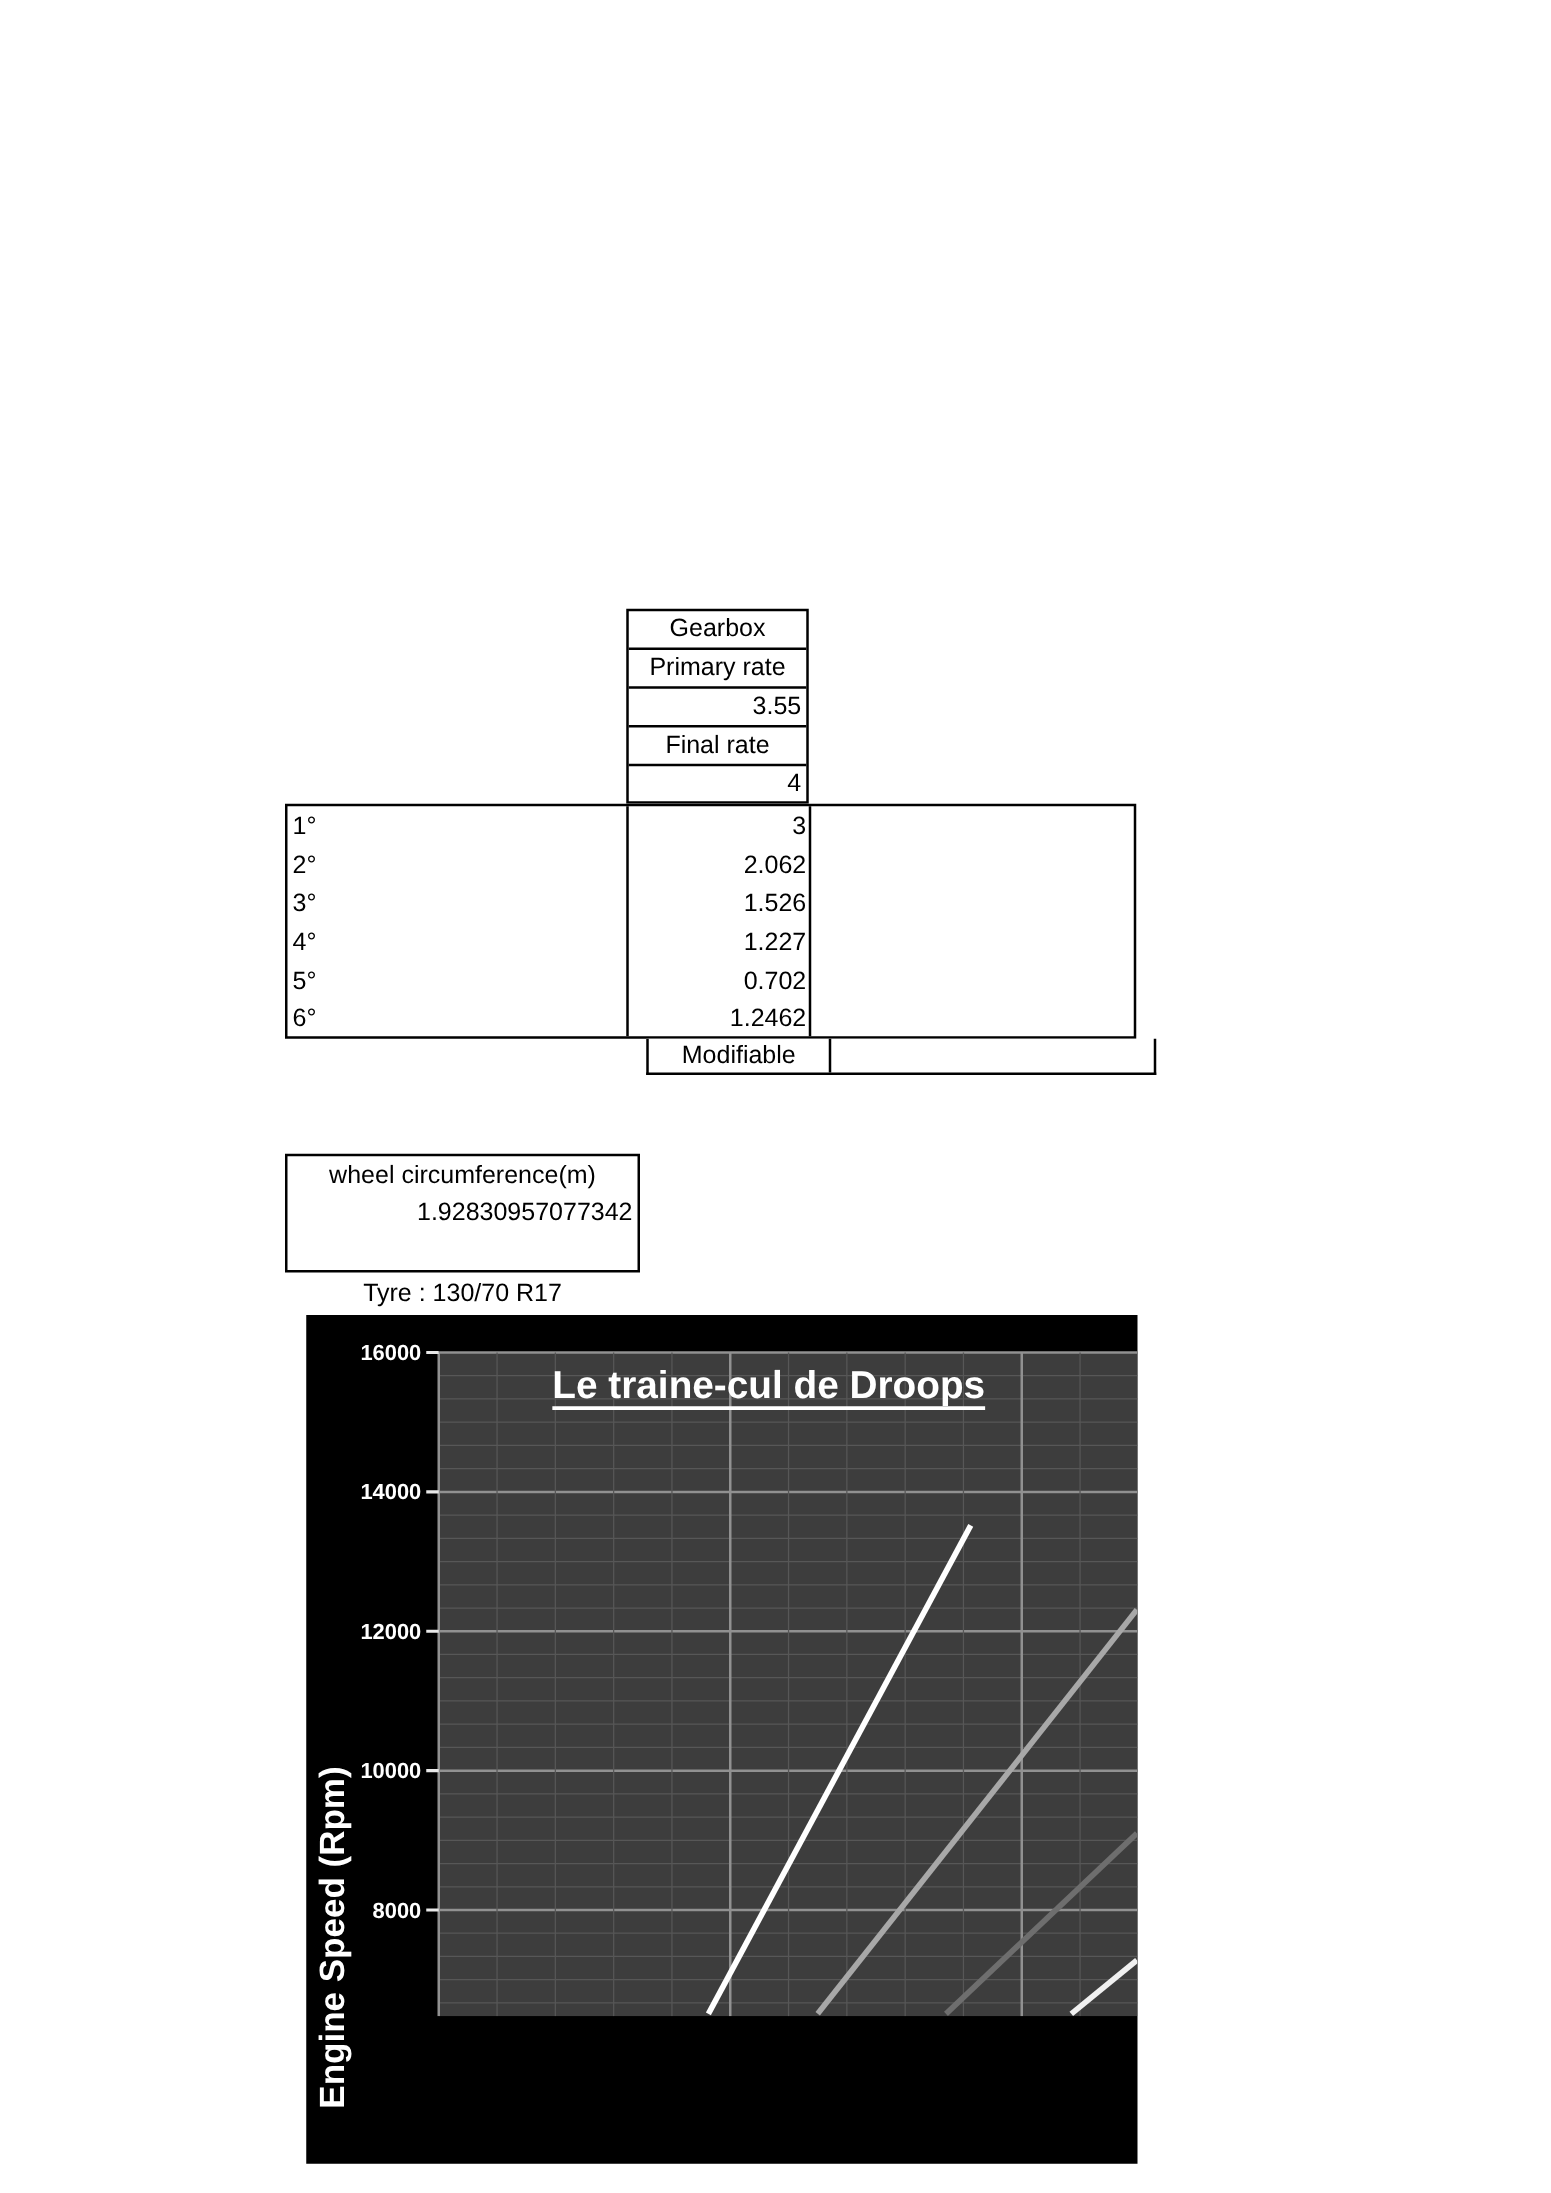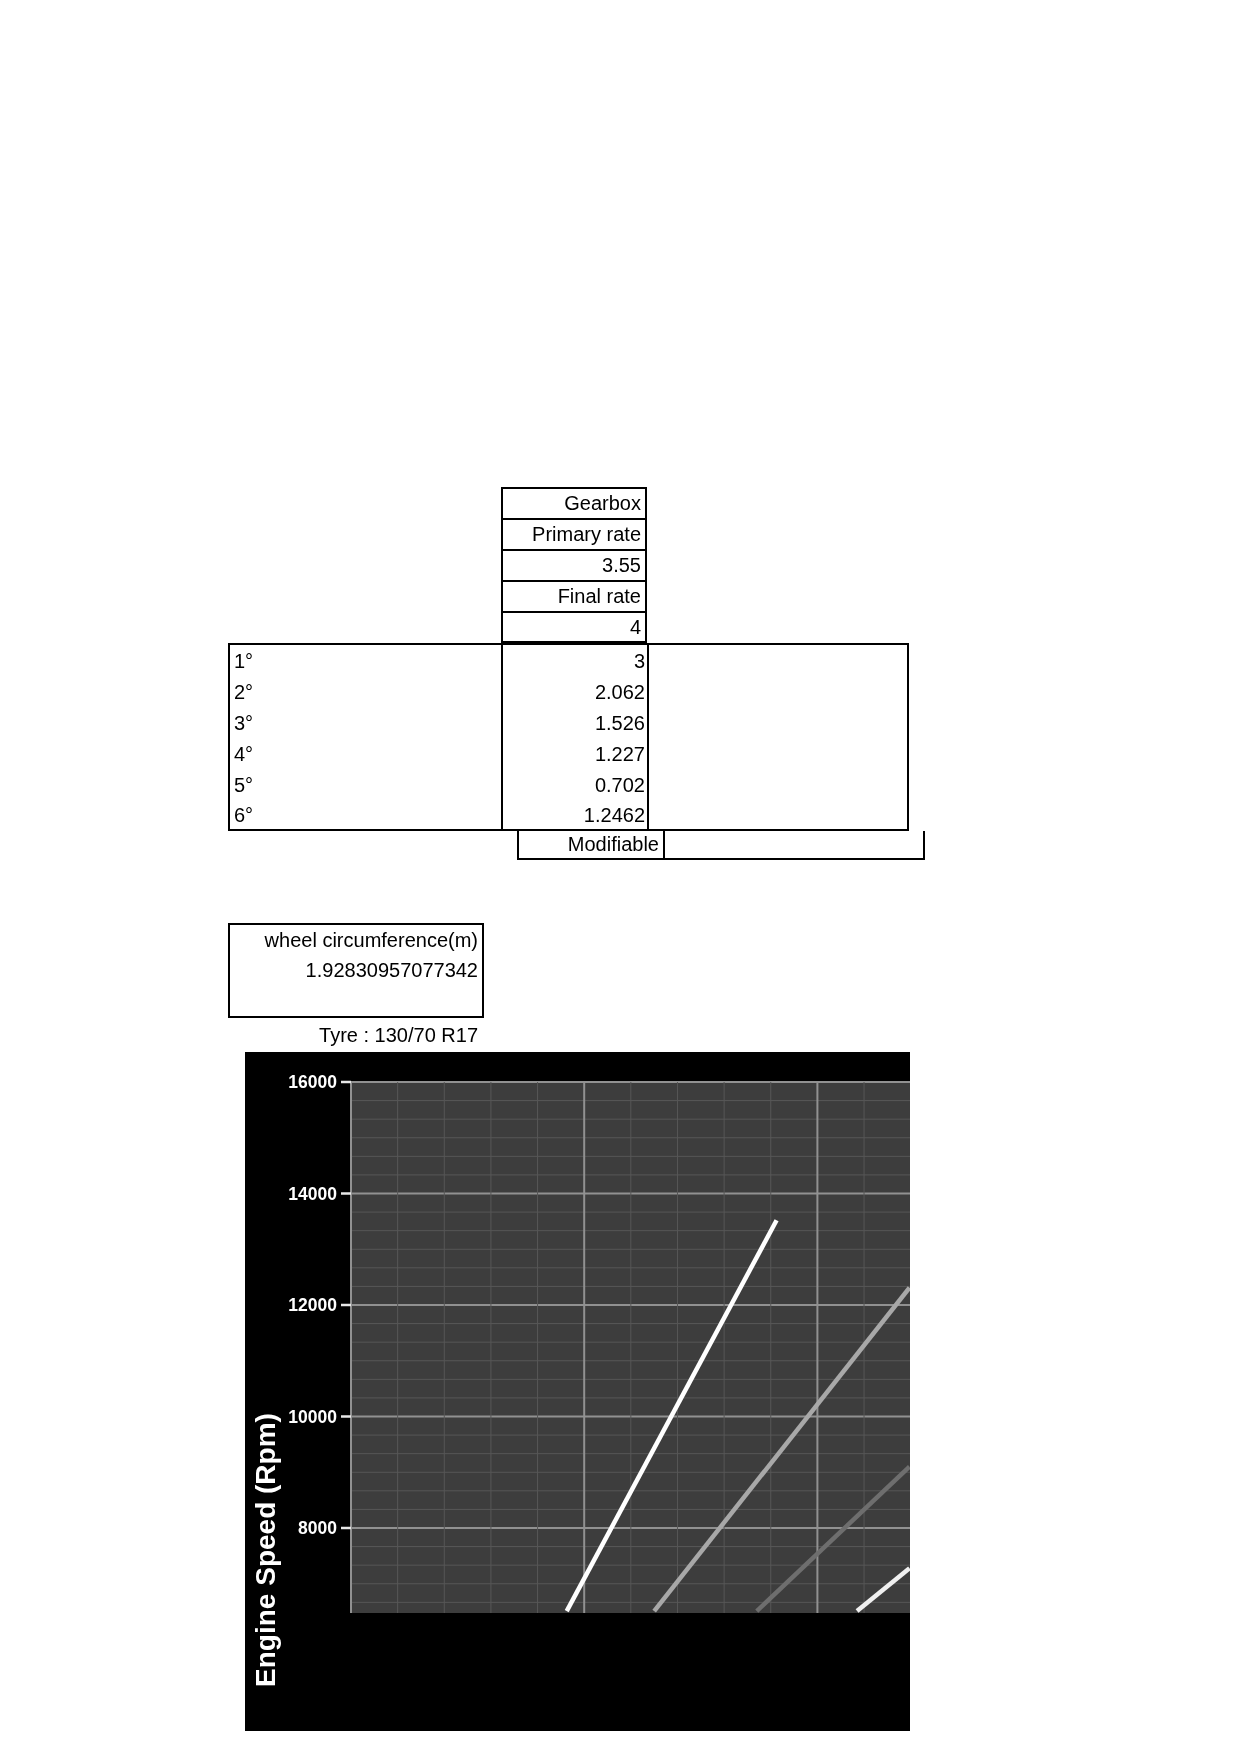--- a/index.html
+++ b/index.html
@@ -5,21 +5,21 @@
   html,body { margin:0; padding:0; background:#ffffff; }
   .page {
     position:relative; width:1241px; height:1754px; background:#ffffff;
     font-family:"Liberation Sans", sans-serif; color:#000; overflow:hidden;
   }
   .abs { position:absolute; box-sizing:border-box; }
   
   .tbox { border:2px solid #000; background:#fff; font-size:20px; line-height:29px; }
   .row  { position:relative; box-sizing:border-box; padding:0 4px; white-space:nowrap; overflow:hidden; }
   .row.bt { border-top:2px solid #000; }
-  .lab { text-align:right; }
+  .lab { text-align:center; }
   .num { text-align:right; }
   .vline { position:absolute; top:0; bottom:0; width:2px; background:#000; }
   .gearrow { position:absolute; left:0; right:0; height:31px; }
   .gearrow .glabel { position:absolute; left:4px; top:2px; }
   .gearrow .gvalue { position:absolute; left:275px; width:140px; top:2px; text-align:right; }
   
   .chart { background:#000; overflow:hidden; }
   .chart-title {
     position:absolute; left:90px; top:38px; width:560px; text-align:center;
     color:#fff; font-size:31px; font-weight:bold;
@@ -72,21 +72,21 @@
       <span class="glabel">6°</span>
       <span class="gvalue">1.2462</span>
     </div>
   </div>
 
   <div class="abs tbox" style="left:501px; top:831px; width:408px; height:29px; border-top:0;margin-left:16px;">
     <div class="vline" style="left:144px;"></div>
     <div class="row lab" style="height:27px; line-height:26px; width:144px;">Modifiable</div>
   </div>
 
-  <div class="abs tbox" style="left:228px; top:923px; width:256px; height:95px;">
+  <div class="abs tbox" style="left:228px; top:923px; width:284px; height:95px;">
     <div class="row lab" style="height:30px; line-height:30px;">wheel circumference(m)</div>
     <div class="row num" style="height:30px; line-height:30px;">1.92830957077342</div>
     <div class="row lab" style="height:30px; line-height:30px;margin-top:35px;">Tyre : 130/70 R17</div>
   </div>
 
   <div class="abs chart" style="left:245px; top:1052px; width:665px; height:679px;">
     <svg id="chart-svg" width="665" height="561" viewBox="0 0 665 561" style="position:absolute; left:0; top:0;">
         <rect x="106" y="30" width="559" height="531" fill="#3d3d3d"></rect>
         <line x1="106" y1="30" x2="665" y2="30" stroke="#919191" stroke-width="2"></line>
         <line x1="106" y1="48.58333333333337" x2="665" y2="48.58333333333337" stroke="#575757" stroke-width="1"></line>
@@ -137,16 +137,17 @@
         <text x="92" y="259" text-anchor="end" fill="#ffffff" font-size="17.5" font-weight="600" font-family="&quot;Liberation Sans&quot;, sans-serif">12000</text>
         <line x1="96" y1="364.5" x2="106" y2="364.5" stroke="#e8e8e8" stroke-width="2.5"></line>
         <text x="92" y="370.5" text-anchor="end" fill="#ffffff" font-size="17.5" font-weight="600" font-family="&quot;Liberation Sans&quot;, sans-serif">10000</text>
         <line x1="96" y1="476" x2="106" y2="476" stroke="#e8e8e8" stroke-width="2.5"></line>
         <text x="92" y="482" text-anchor="end" fill="#ffffff" font-size="17.5" font-weight="600" font-family="&quot;Liberation Sans&quot;, sans-serif">8000</text>
         <line x1="321.71000000000004" y1="559.0675" x2="531.59" y2="168.26" stroke="#ffffff" stroke-width="4.5"></line>
         <line x1="409.16" y1="559.0675" x2="664.514" y2="235.7175" stroke="#a8a8a8" stroke-width="4.5"></line>
         <line x1="511.768" y1="559.0675" x2="664.514" y2="414.675" stroke="#6e6e6e" stroke-width="4.5"></line>
         <line x1="612.044" y1="559.0675" x2="664.514" y2="516.14" stroke="#f0f0f0" stroke-width="4.5"></line>
       </svg>
+    <div class="chart-title">Le traine-cul de Droops</div>
     <div class="ylabel">Engine Speed (Rpm)</div>
   </div>
 
 </div>
 
 </body></html>

